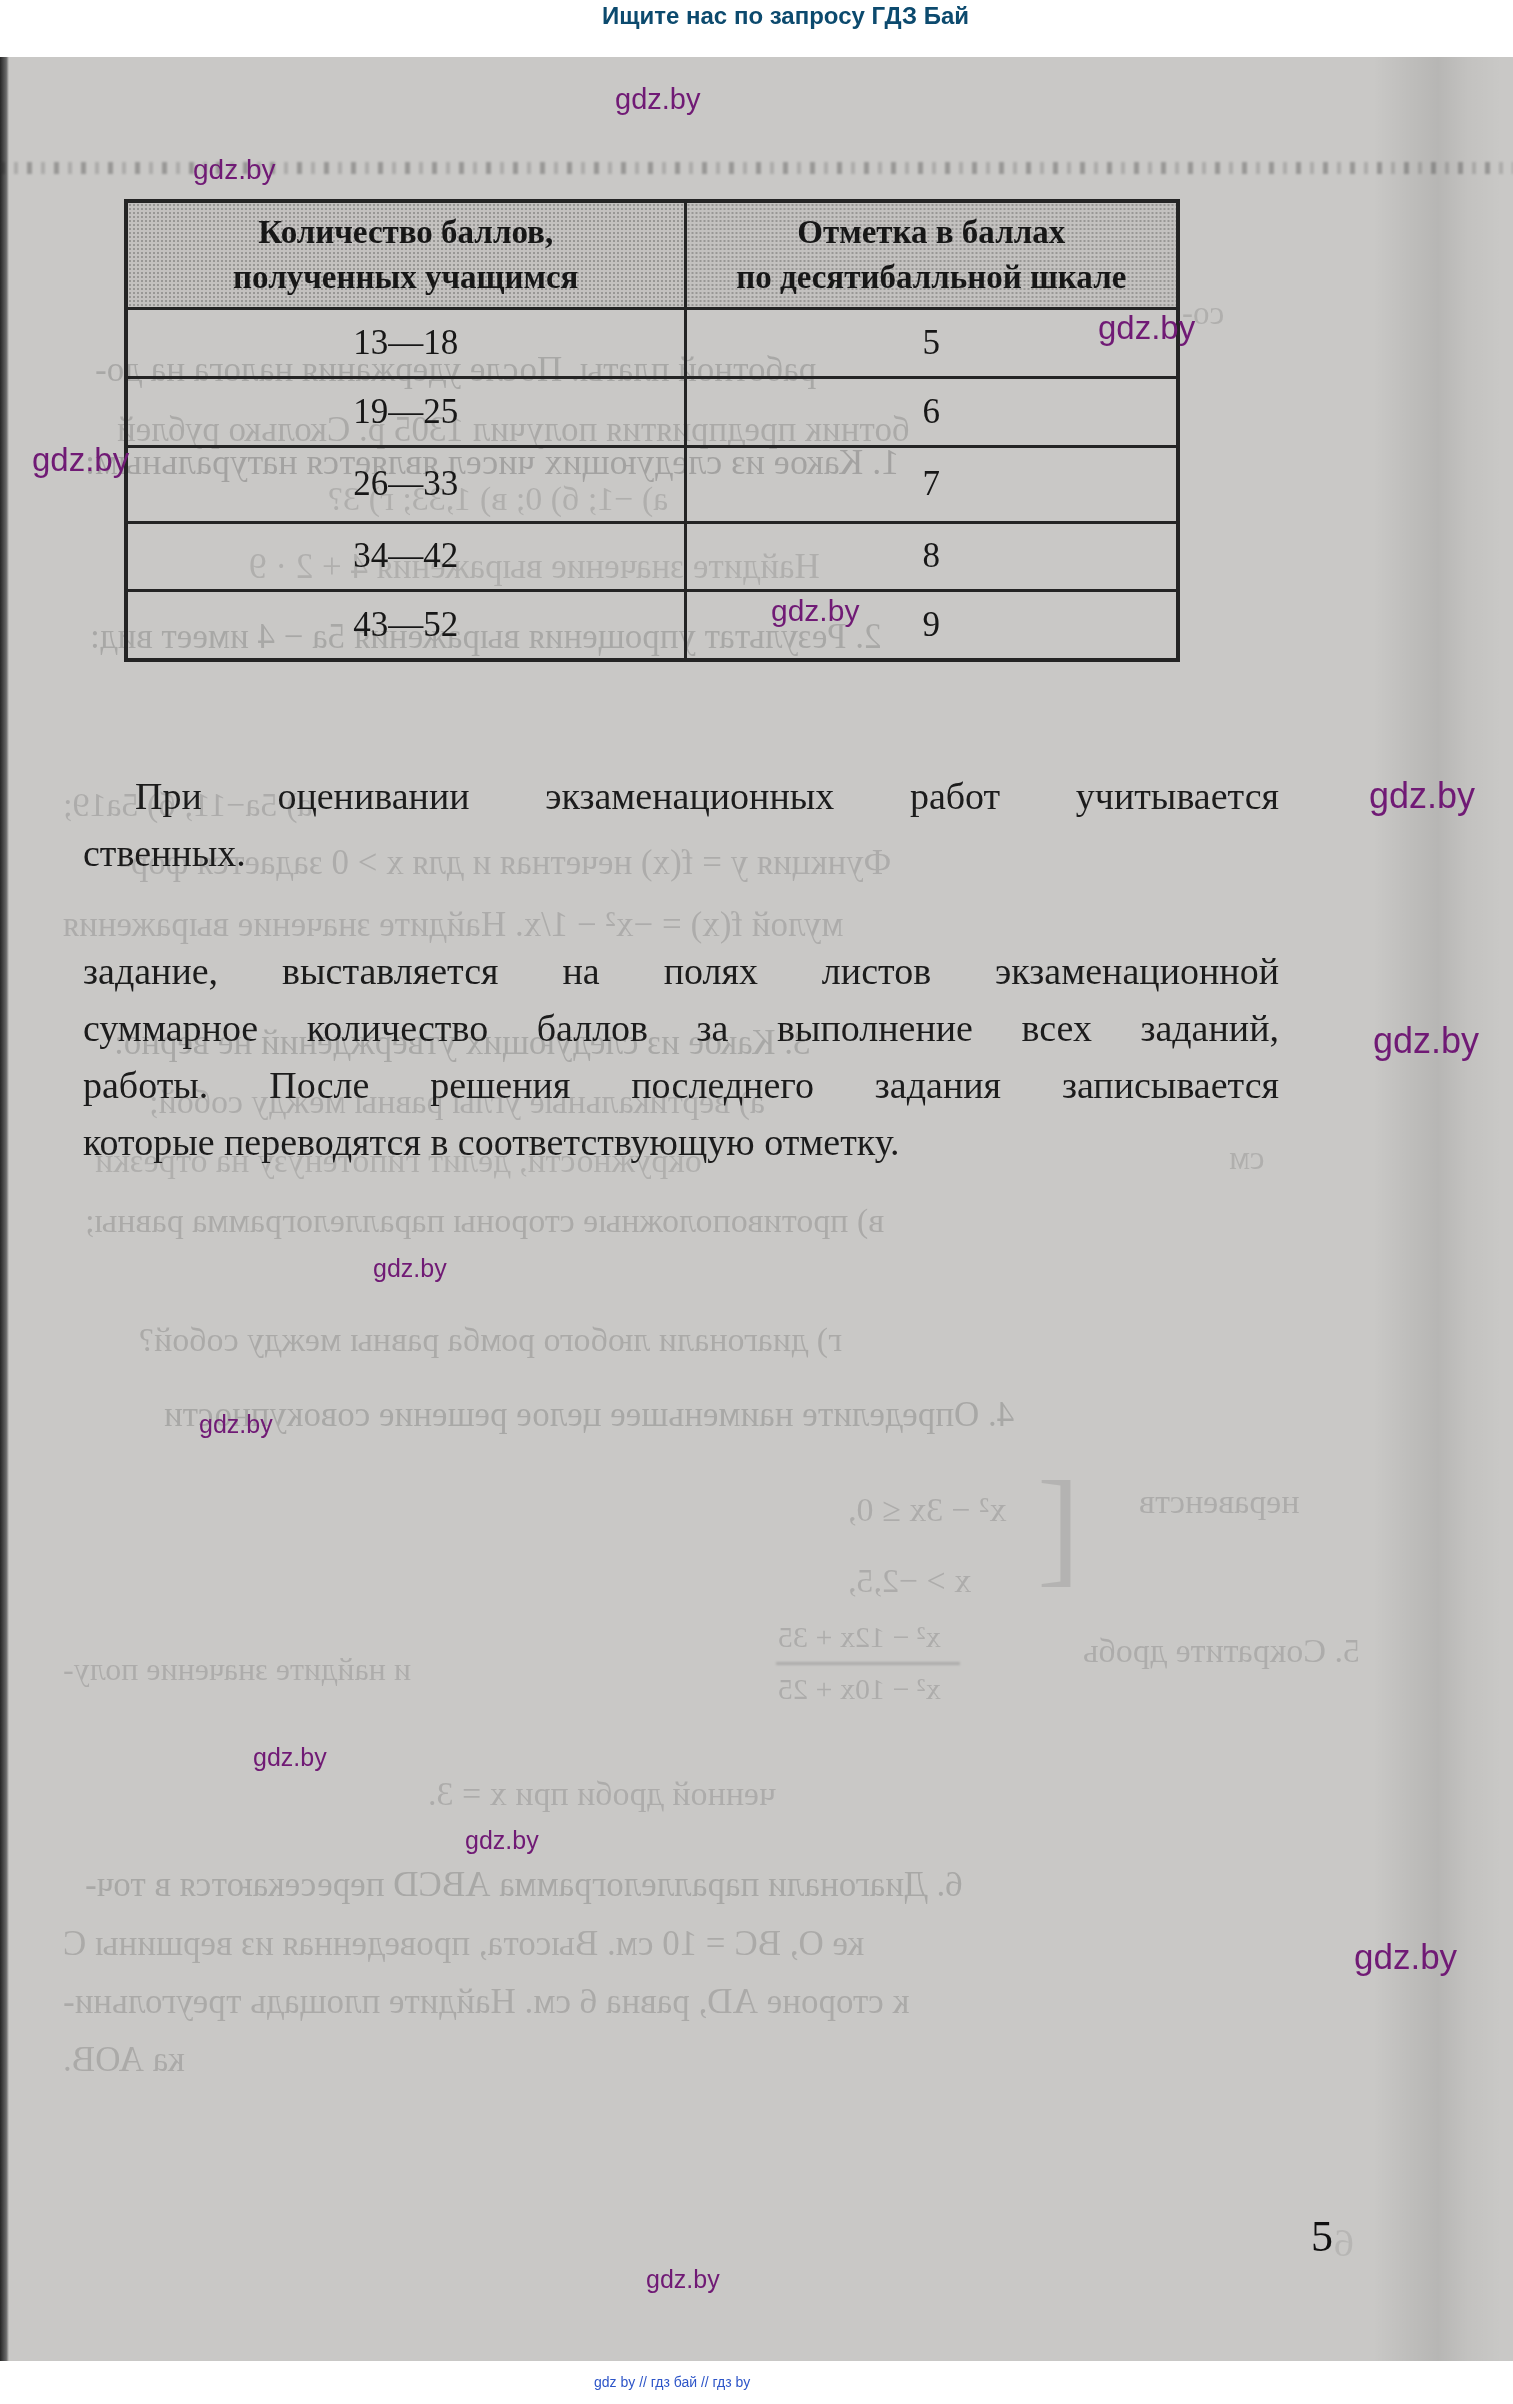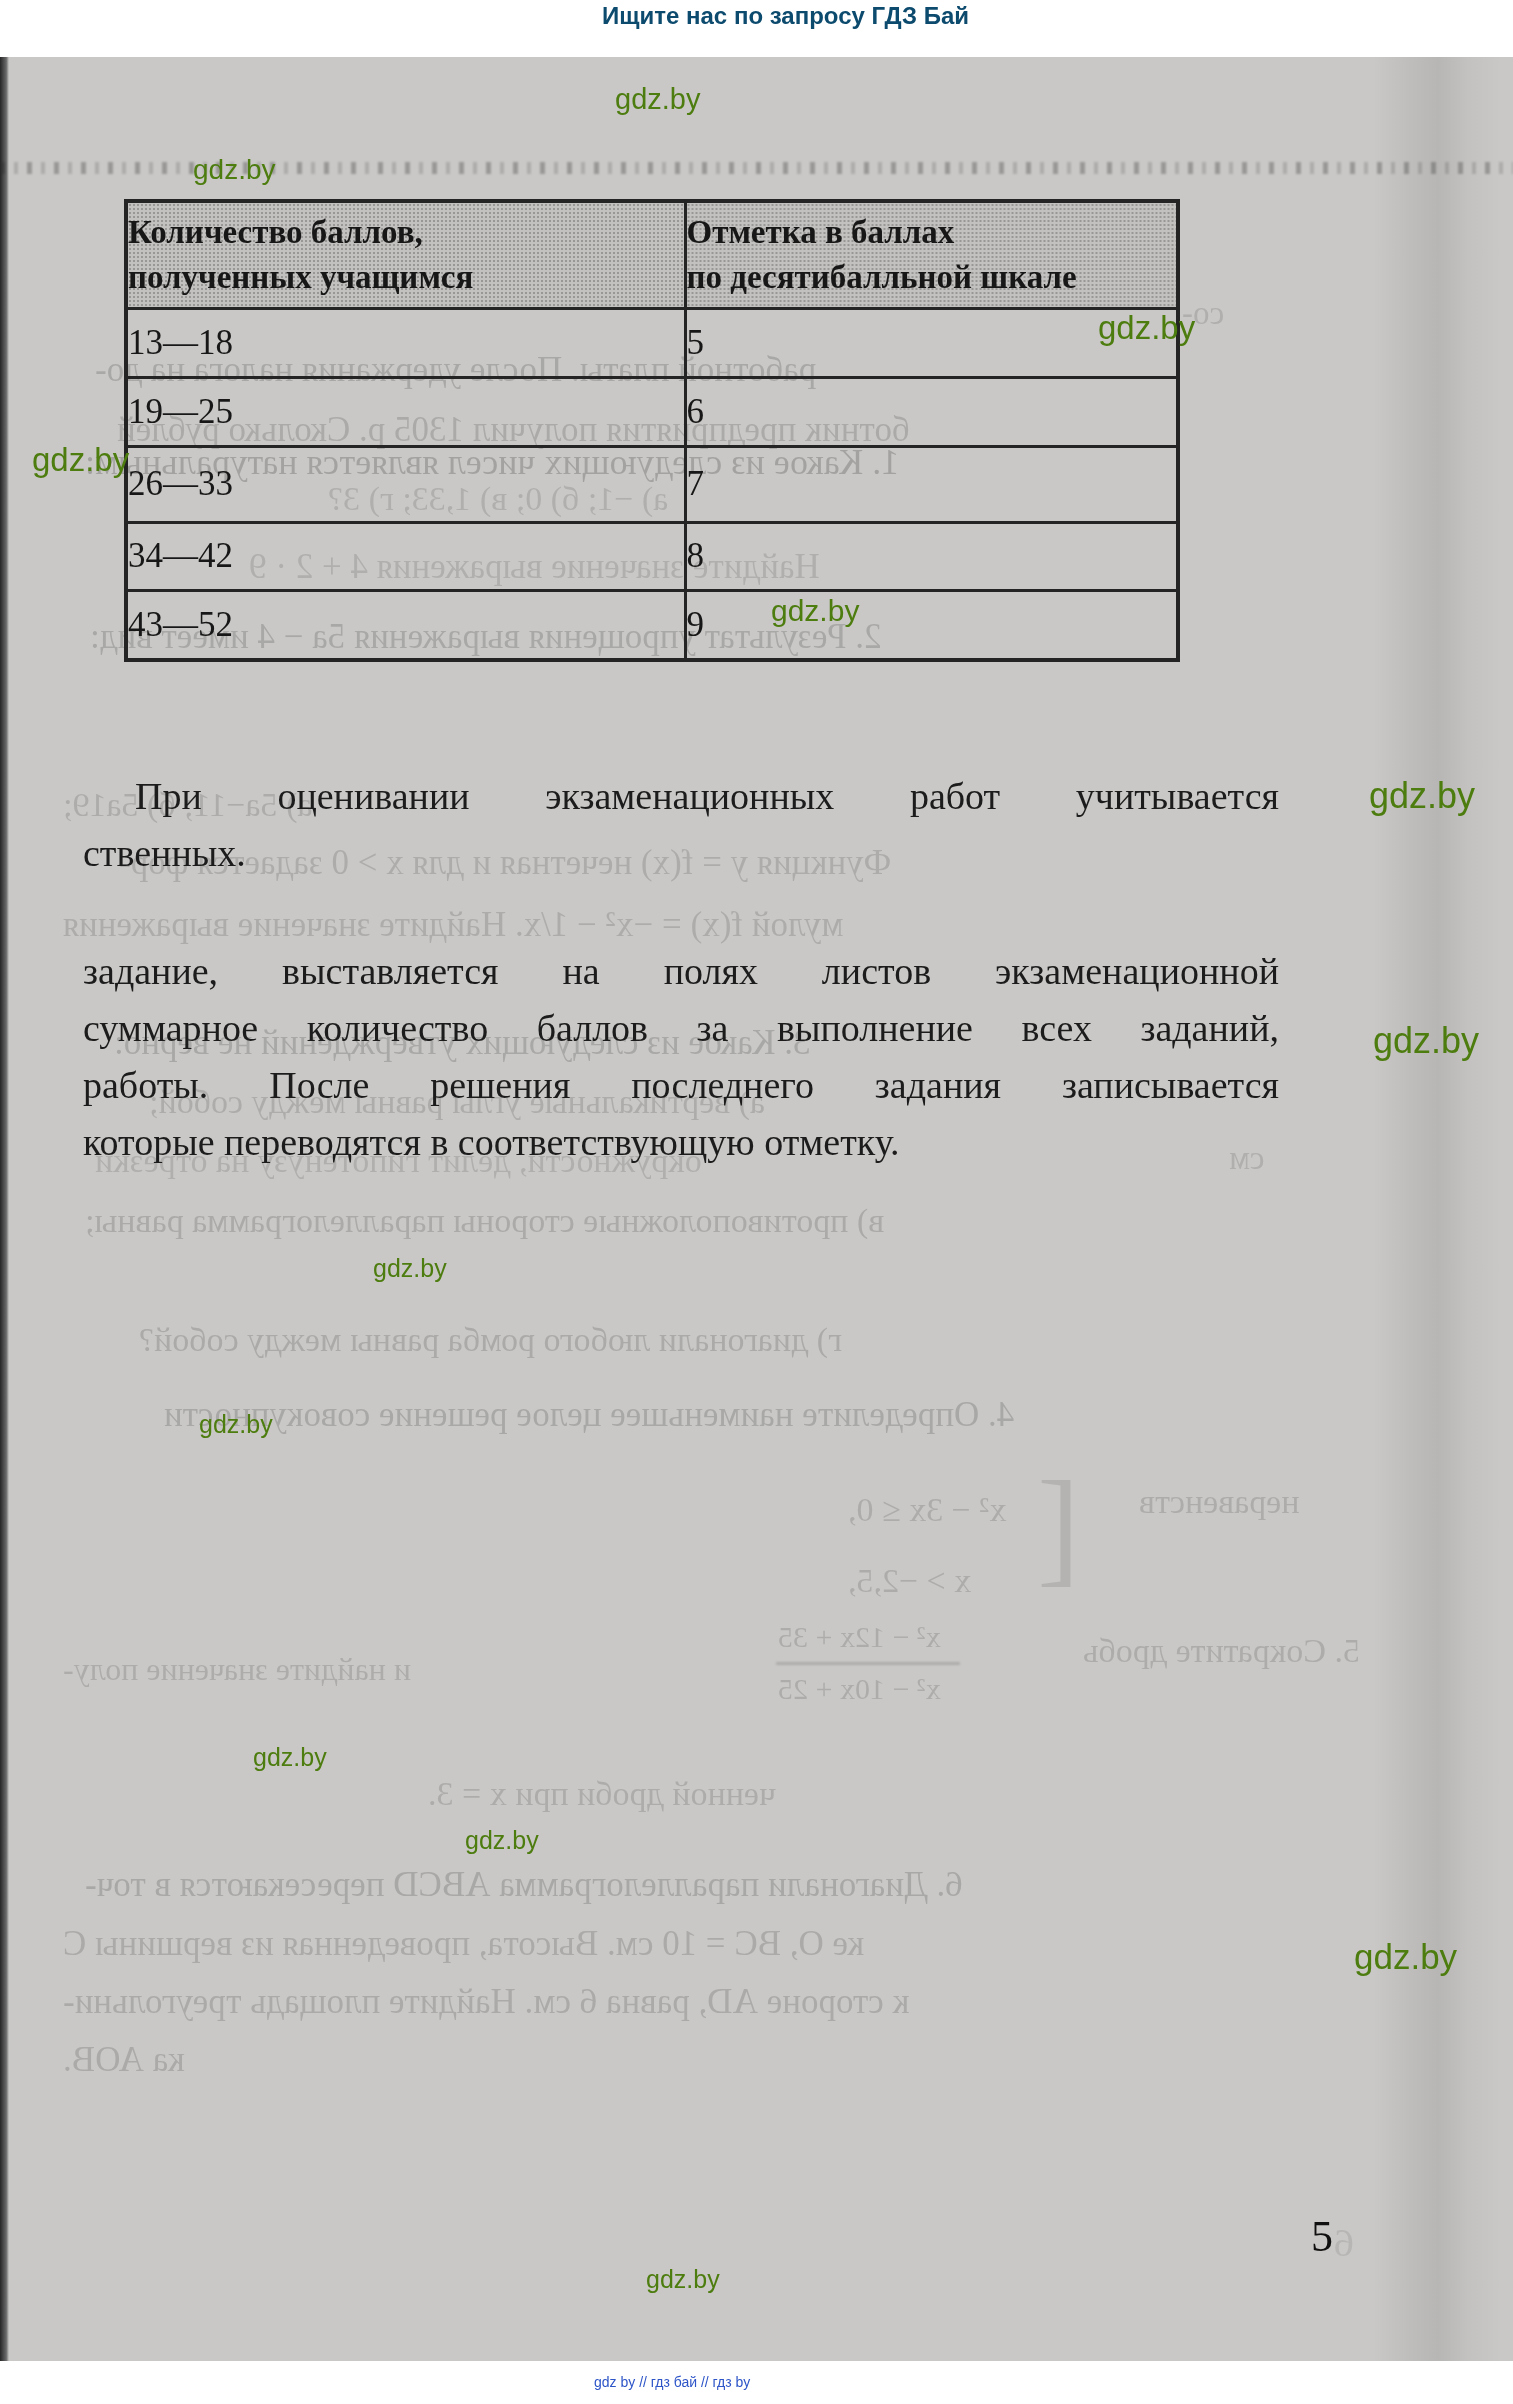--- a/index.html
+++ b/index.html
@@ -12,39 +12,39 @@
   .left-edge{position:absolute;left:0;top:57px;width:9px;height:2304px;
         background:linear-gradient(90deg,#262626,#6a6a6a 70%,rgba(106,106,106,0));}
   .promo{position:absolute;left:602px;top:2px;font-family:"Liberation Sans",sans-serif;
         font-size:24px;font-weight:bold;color:#0c4a6e;white-space:nowrap;}
   .dot-row{position:absolute;left:0;top:162px;width:1513px;height:12px;opacity:.5;
         background-image:repeating-linear-gradient(90deg,rgba(40,40,40,.6) 0 5px,transparent 5px 14px,
         rgba(40,40,40,.35) 14px 18px,transparent 18px 27px);filter:blur(1px);}
   
   table.score{position:absolute;left:124px;top:199px;width:1052px;border-collapse:collapse;
         border:4px solid #242424;table-layout:fixed;}
-  table.score th,table.score td{border:3px solid #242424;text-align:left;vertical-align:middle;
+  table.score th,table.score td{border:3px solid #242424;text-align:center;vertical-align:middle;
         color:#171717;padding:0;font-family:Liberation Serif, serif;}
   table.score th{font-size:33px;font-weight:bold;line-height:45px;
         background-color:#c3c1bf;
         background-image:radial-gradient(rgba(0,0,0,.22) 1px,rgba(0,0,0,0) 1.4px);
         background-size:4px 4px;}
   table.score td{font-size:35px;}
   thead tr{height:107px;}
   tbody tr:nth-child(1){height:69px;} tbody tr:nth-child(2){height:69px;}
   tbody tr:nth-child(3){height:76px;} tbody tr:nth-child(4){height:68px;}
   tbody tr:nth-child(5){height:70px;} tbody tr:nth-child(6){height:68px;}
   
   .para{position:absolute;left:63px;width:1216px;color:#1c1c1c;}
   .para.p1{top:768px;} .para.p2{top:943px;}
   .pline{font-size:38px;line-height:57px;text-align:justify;text-align-last:justify;white-space:normal;margin-left:20px;}
   .pline.indent{padding-left:52px;}
   .pline.last{text-align:right;text-align-last:left;}
   
-  .wm{position:absolute;font-family:"Liberation Sans",sans-serif;color:#4d7c0f;white-space:nowrap;
+  .wm{position:absolute;font-family:"Liberation Sans",sans-serif;color:#701a75;white-space:nowrap;
         line-height:1.1;}
   
   .bleed{position:absolute;font-family:"Liberation Serif",serif;color:#4e4e4e;white-space:nowrap;
         transform:scaleX(-1);filter:blur(0.7px);line-height:1.12;}
   .bleed.blur{filter:blur(2.4px);}
   .bleed.bar{height:3px;background:#4e4e4e;transform:none;filter:blur(0.8px);}
   .pagenum{position:absolute;left:1311px;top:2211px;font-size:44px;color:#101010;}
   .footer{position:absolute;left:594px;top:2374px;font-family:"Liberation Sans",sans-serif;
         font-size:14px;color:#2d55c8;white-space:nowrap;}
 </style>

